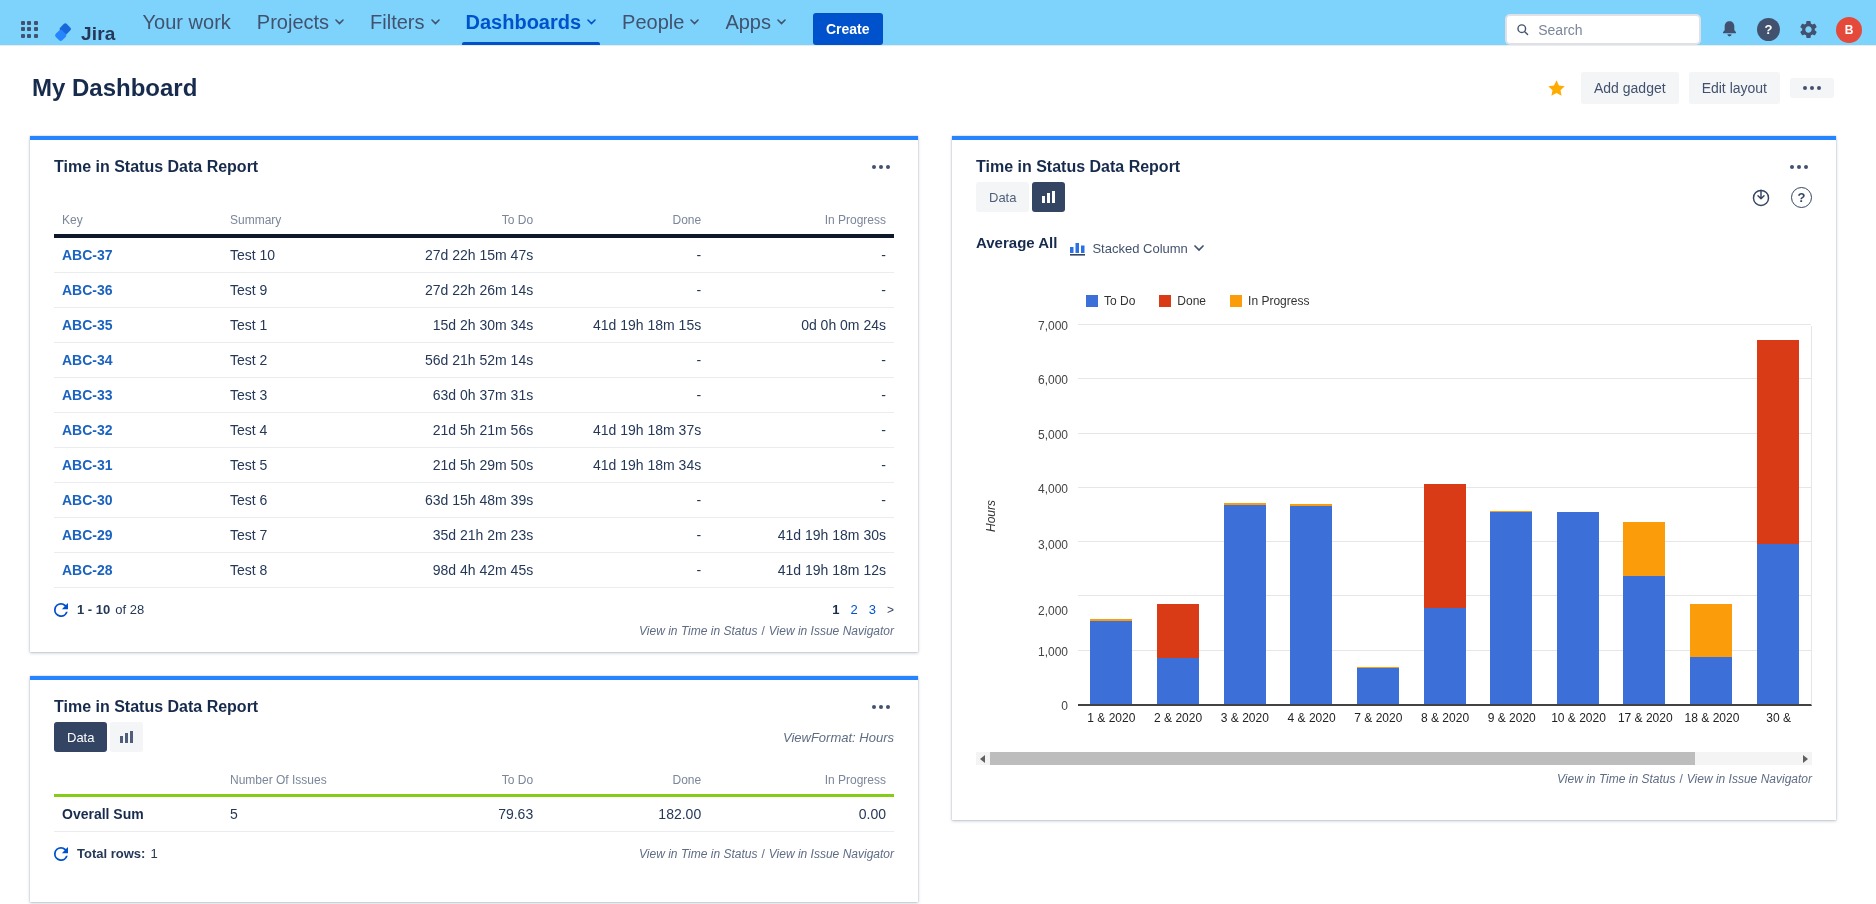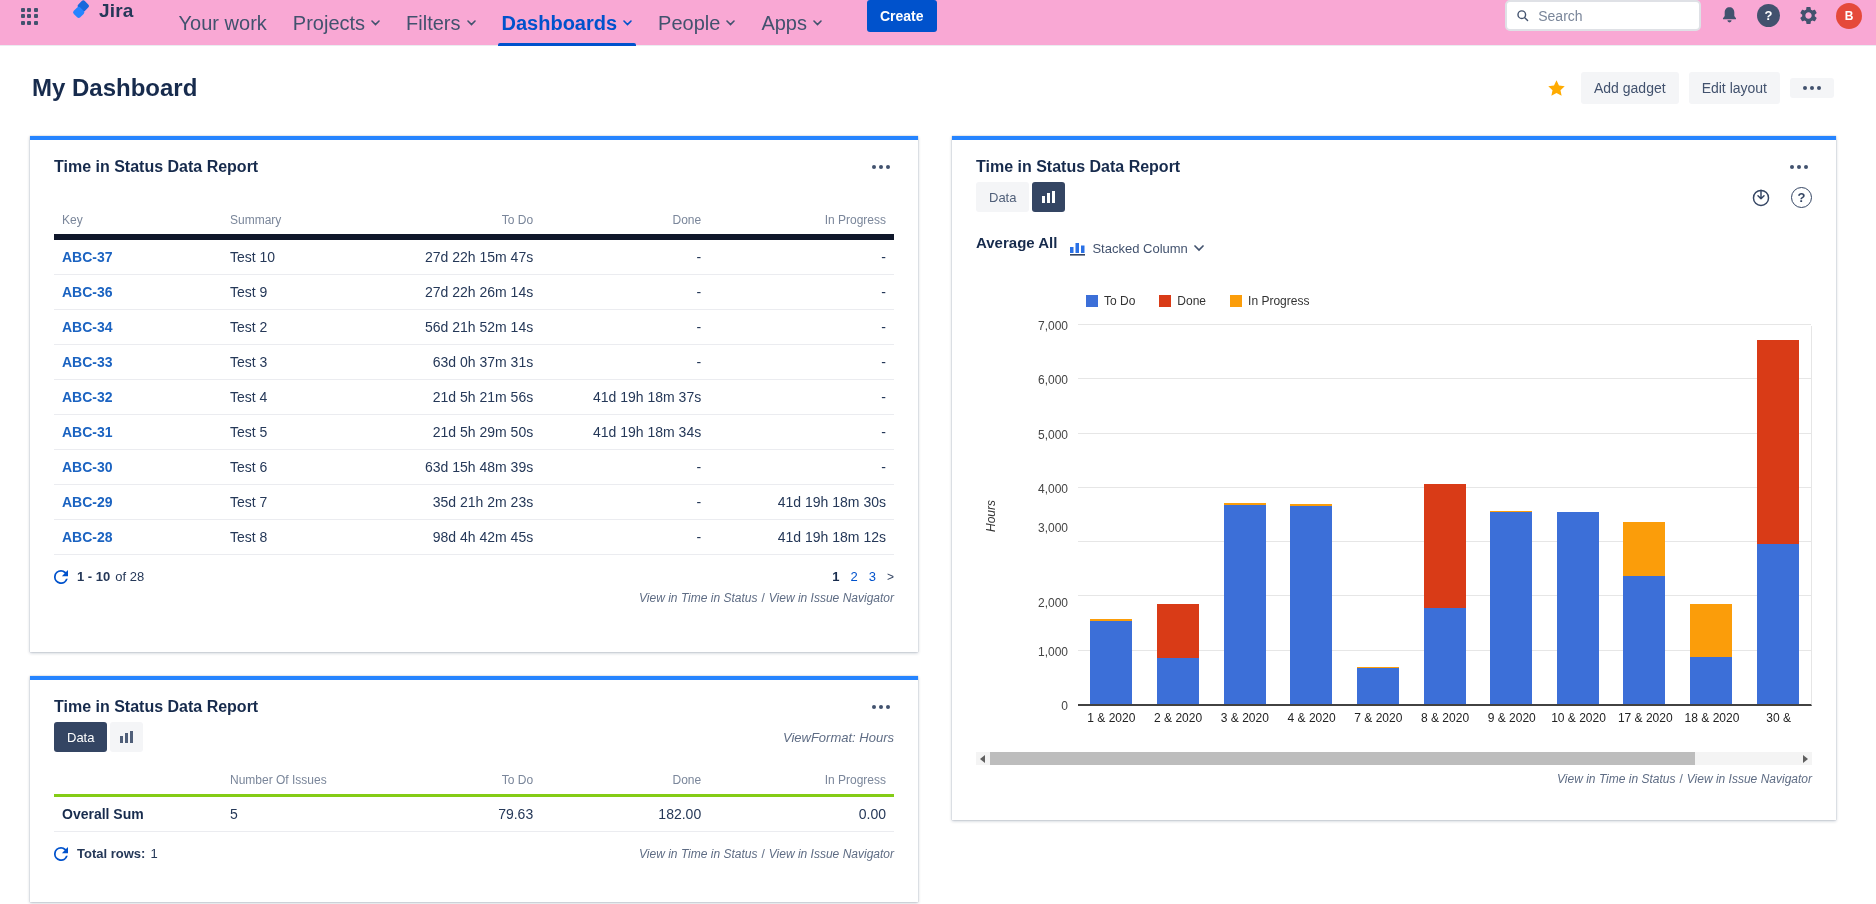--- a/index.html
+++ b/index.html
@@ -4,21 +4,21 @@
 <style>
   * { box-sizing: border-box; }
   html,body { margin:0; padding:0; }
   body {
     width:1876px; height:904px; overflow:hidden; background:#fff;
     font-family:"Liberation Sans", sans-serif; color:#172B4D;
   }
   a { text-decoration:none; cursor:pointer; }
 
   
-  .topnav{height:46px;display:flex;align-items:flex-start;padding:0 14px;border-bottom:1px solid #EBECF0;background:#f9a8d4;gap:18px;}
+  .topnav{height:46px;display:flex;align-items:flex-end;padding:0 14px;border-bottom:1px solid #EBECF0;background:#7dd3fc;}
   .appgrid{width:30px;height:32px;display:grid;grid-template-columns:repeat(3,4px);grid-template-rows:repeat(3,4px);gap:2.5px;align-content:center;justify-content:center;cursor:pointer;margin-right:2px;}
   .appgrid i{background:#42526E;border-radius:1px;display:block;}
   .logo{display:flex;align-items:center;gap:7px;padding:0 14px 0 6px;cursor:pointer;}
   .logo-text{font-size:19px;font-weight:600;color:#253858;letter-spacing:.2px;}
   .nav-items{display:flex;align-items:stretch;height:46px;}
   .nav-item{display:flex;align-items:center;gap:6px;padding:0 13px;font-size:20px;color:#42526E;cursor:pointer;position:relative;}
   .nav-item.active{color:#0052CC;font-weight:600;}
   .nav-item.active::after{content:"";position:absolute;left:9px;right:9px;bottom:0;height:3px;background:#0052CC;border-radius:2px 2px 0 0;}
   .create-btn{background:#0052CC;color:#fff;border:none;border-radius:3px;font-size:14px;font-weight:600;padding:8px 13px;margin-left:14px;cursor:pointer;font-family:inherit;}
   .nav-right{margin-left:auto;display:flex;align-items:center;gap:15px;}
@@ -43,21 +43,21 @@
   #panel-issues{left:30px;top:136px;width:888px;height:516px;}
   #panel-sum{left:30px;top:676px;width:888px;height:226px;}
   #panel-chart{left:952px;top:136px;width:884px;height:684px;}
   .card-head{display:flex;align-items:center;justify-content:space-between;}
   .card-title{font-size:16px;font-weight:600;color:#172B4D;}
   .more-btn{background:none;border:none;cursor:pointer;padding:4px;}
 
   
   table{width:100%;border-collapse:collapse;table-layout:fixed;}
   .itable{margin-top:30px;}
-  th{font-size:12px;color:#7A869A;font-weight:400;text-align:left;padding:7px 8px;border-bottom:6px solid #0f172a;}
+  th{font-size:12px;color:#7A869A;font-weight:400;text-align:left;padding:7px 8px;border-bottom:4px solid #0f172a;}
   th.num{text-align:right;}
   td{padding:9px 8px;border-bottom:1px solid #EBECF0;color:#253858;font-size:14px;}
   td.num{text-align:right;}
   td a.keylink{color:#1B63C1;font-weight:600;}
   .table-footer{display:flex;align-items:center;margin-top:14px;font-size:13px;color:#253858;}
   .refresh{display:flex;align-items:center;margin-right:9px;cursor:pointer;}
   .b{font-weight:700;}
   .pager{margin-left:auto;display:flex;gap:11px;font-size:13px;align-items:center;}
   .pager a{color:#0052CC;}
   .pager a.current{color:#172B4D;font-weight:700;}
@@ -250,20 +250,27 @@
           <td class="num">-</td>
         </tr>
         <tr>
           <td><a class="keylink">ABC-36</a></td>
           <td>Test 9</td>
           <td class="num">27d 22h 26m 14s</td>
           <td class="num">-</td>
           <td class="num">-</td>
         </tr>
         <tr>
+          <td><a class="keylink">ABC-35</a></td>
+          <td>Test 1</td>
+          <td class="num">15d 2h 30m 34s</td>
+          <td class="num">41d 19h 18m 15s</td>
+          <td class="num">0d 0h 0m 24s</td>
+        </tr>
+        <tr>
           <td><a class="keylink">ABC-34</a></td>
           <td>Test 2</td>
           <td class="num">56d 21h 52m 14s</td>
           <td class="num">-</td>
           <td class="num">-</td>
         </tr>
         <tr>
           <td><a class="keylink">ABC-33</a></td>
           <td>Test 3</td>
           <td class="num">63d 0h 37m 31s</td>
@@ -447,22 +454,22 @@
           <span class="lg-label">In Progress</span>
         </span>
       </div>
     <div class="plot-row">
       <div class="hours-label">
           <span>Hours</span>
         </div>
       <div class="ylabels" id="ylabels">
           <div class="ytick" style="bottom: 0px;">0</div>
           <div class="ytick" style="bottom: 54.2857px;">1,000</div>
-          <div class="ytick" style="bottom: 103px; margin-top: 10px;">2,000</div>
-          <div class="ytick" style="bottom: 178px;">3,000</div>
+          <div class="ytick" style="bottom: 95px; margin-top: 10px;">2,000</div>
+          <div class="ytick" style="bottom: 161px;">3,000</div>
           <div class="ytick" style="bottom: 217.143px;">4,000</div>
           <div class="ytick" style="bottom: 271.429px;">5,000</div>
           <div class="ytick" style="bottom: 325.714px;">6,000</div>
           <div class="ytick" style="bottom: 380px;">7,000</div>
         </div>
       <div class="plot" id="plot">
           <div class="gridline" style="bottom: 379px;"></div>
           <div class="gridline" style="bottom: 324.714px;"></div>
           <div class="gridline" style="bottom: 270.429px;"></div>
           <div class="gridline" style="bottom: 216.143px;"></div>

